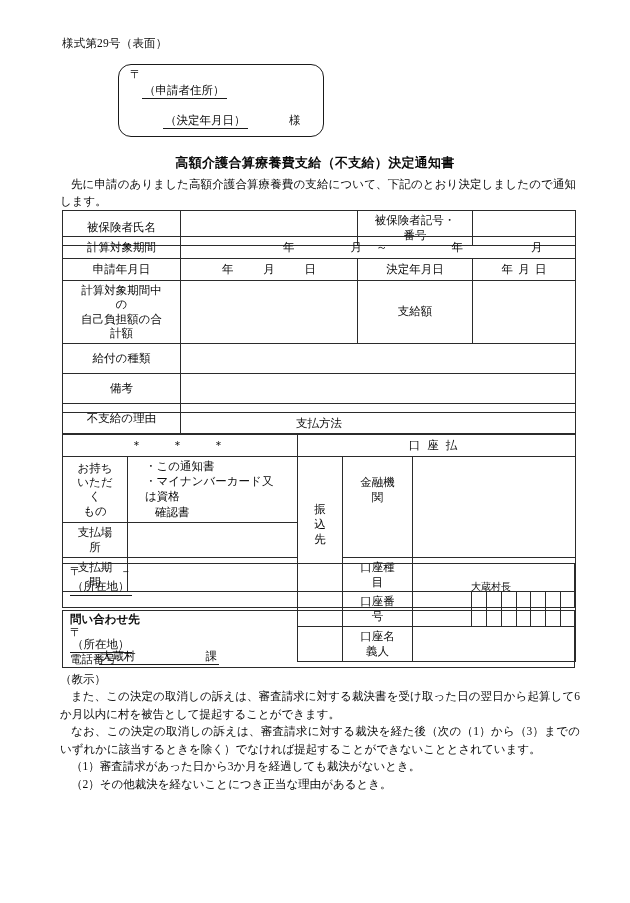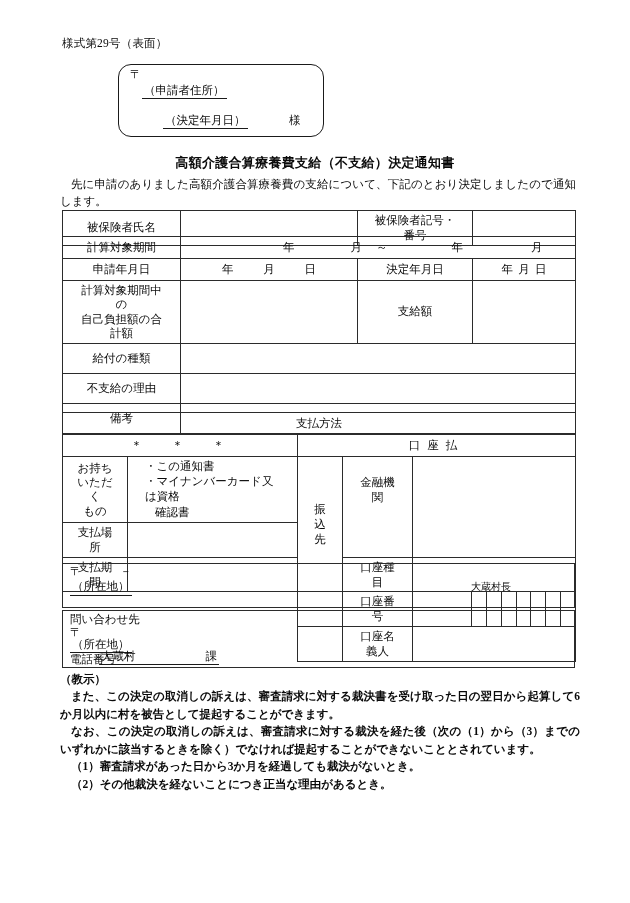--- a/index.html
+++ b/index.html
@@ -235,21 +235,21 @@
     position: absolute;
     left: 62px;
     top: 610px;
     width: 513px;
     height: 58px;
     border: 1px solid #2b2b2b;
     box-sizing: border-box;
     font-size: 11.5px;
   }
   .contact .ln { position: absolute; left: 7px; line-height: 1; }
-  .contact .l1 { top: 3px; }
+  .contact .l1 { top: 3px; font-weight: bold; }
   .contact .l2 { top: 16px; letter-spacing: 1px; }
   .contact .l3 {
     top: 28px;
     border-bottom: 1px solid #1a1a1a;
     padding: 0 2px 1px 2px;
   }
   .contact .l4 {
     top: 40px;
     left: 36px;
     border-bottom: 1px solid #1a1a1a;
@@ -260,21 +260,20 @@
   .contact .l5 { top: 43px; }
 
   
   .notice {
     position: absolute;
     left: 60px;
     top: 671px;
     width: 520px;
     font-size: 11.5px;
     line-height: 1.52;
-    font-weight: bold;
   }
   .notice .kyoji { margin: 0 0 0 0; }
   .notice p {
     margin: 0;
     text-align: justify;
     text-justify: inter-ideograph;
   }
   .notice p.para { text-indent: 11px; }
   .notice .blank-line {
     display: inline-block;
@@ -383,26 +382,26 @@
       <td class="c tall">支給額</td>
       <td class="tall"></td>
     </tr>
 
     <tr>
       <td class="c tall2">給付の種類</td>
       <td class="tall2" colspan="3"></td>
     </tr>
 
     <tr>
+      <td class="c tall2">備考</td>
+      <td class="tall2" colspan="3"></td>
+    </tr>
+
+    <tr>
       <td class="c tall2">不支給の理由</td>
-      <td class="tall2" colspan="3"></td>
-    </tr>
-
-    <tr>
-      <td class="c tall2">備考</td>
       <td class="tall2" colspan="3"></td>
     </tr>
   </tbody>
     </table>
 
   <table class="frm" id="tblC">
     <colgroup>
       <col style="width:65px">
       <col style="width:170px">
       <col style="width:45px">

